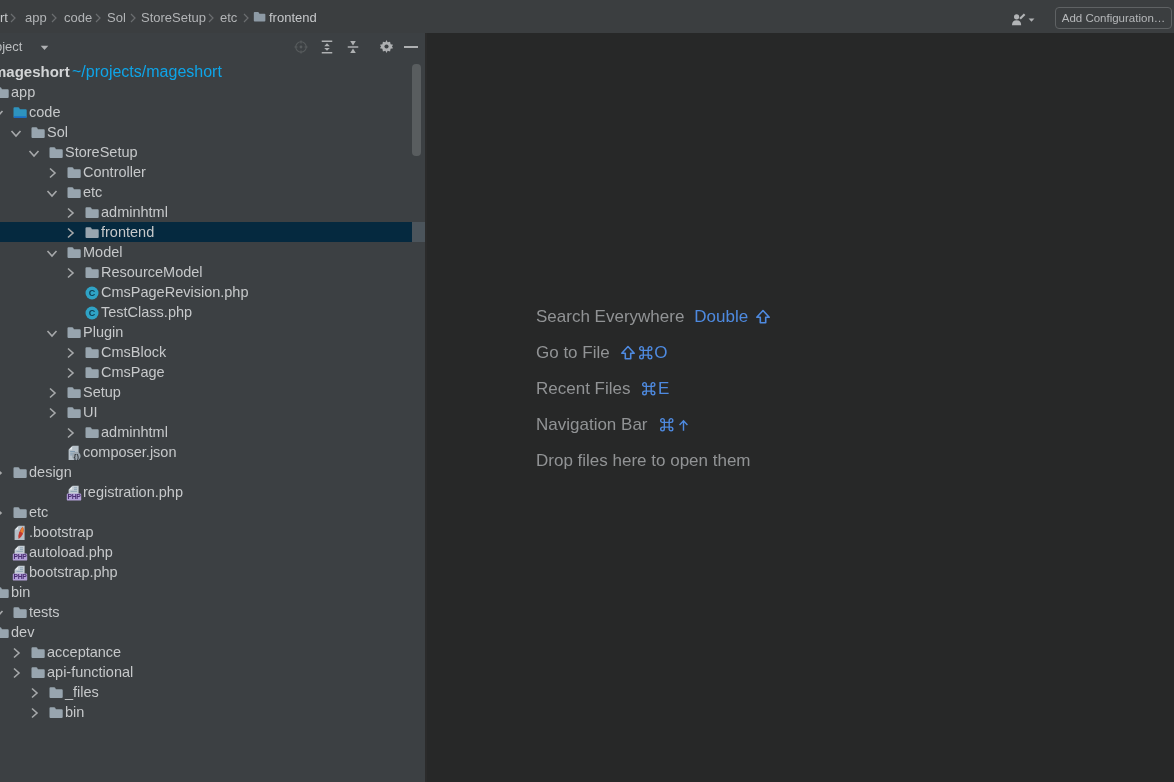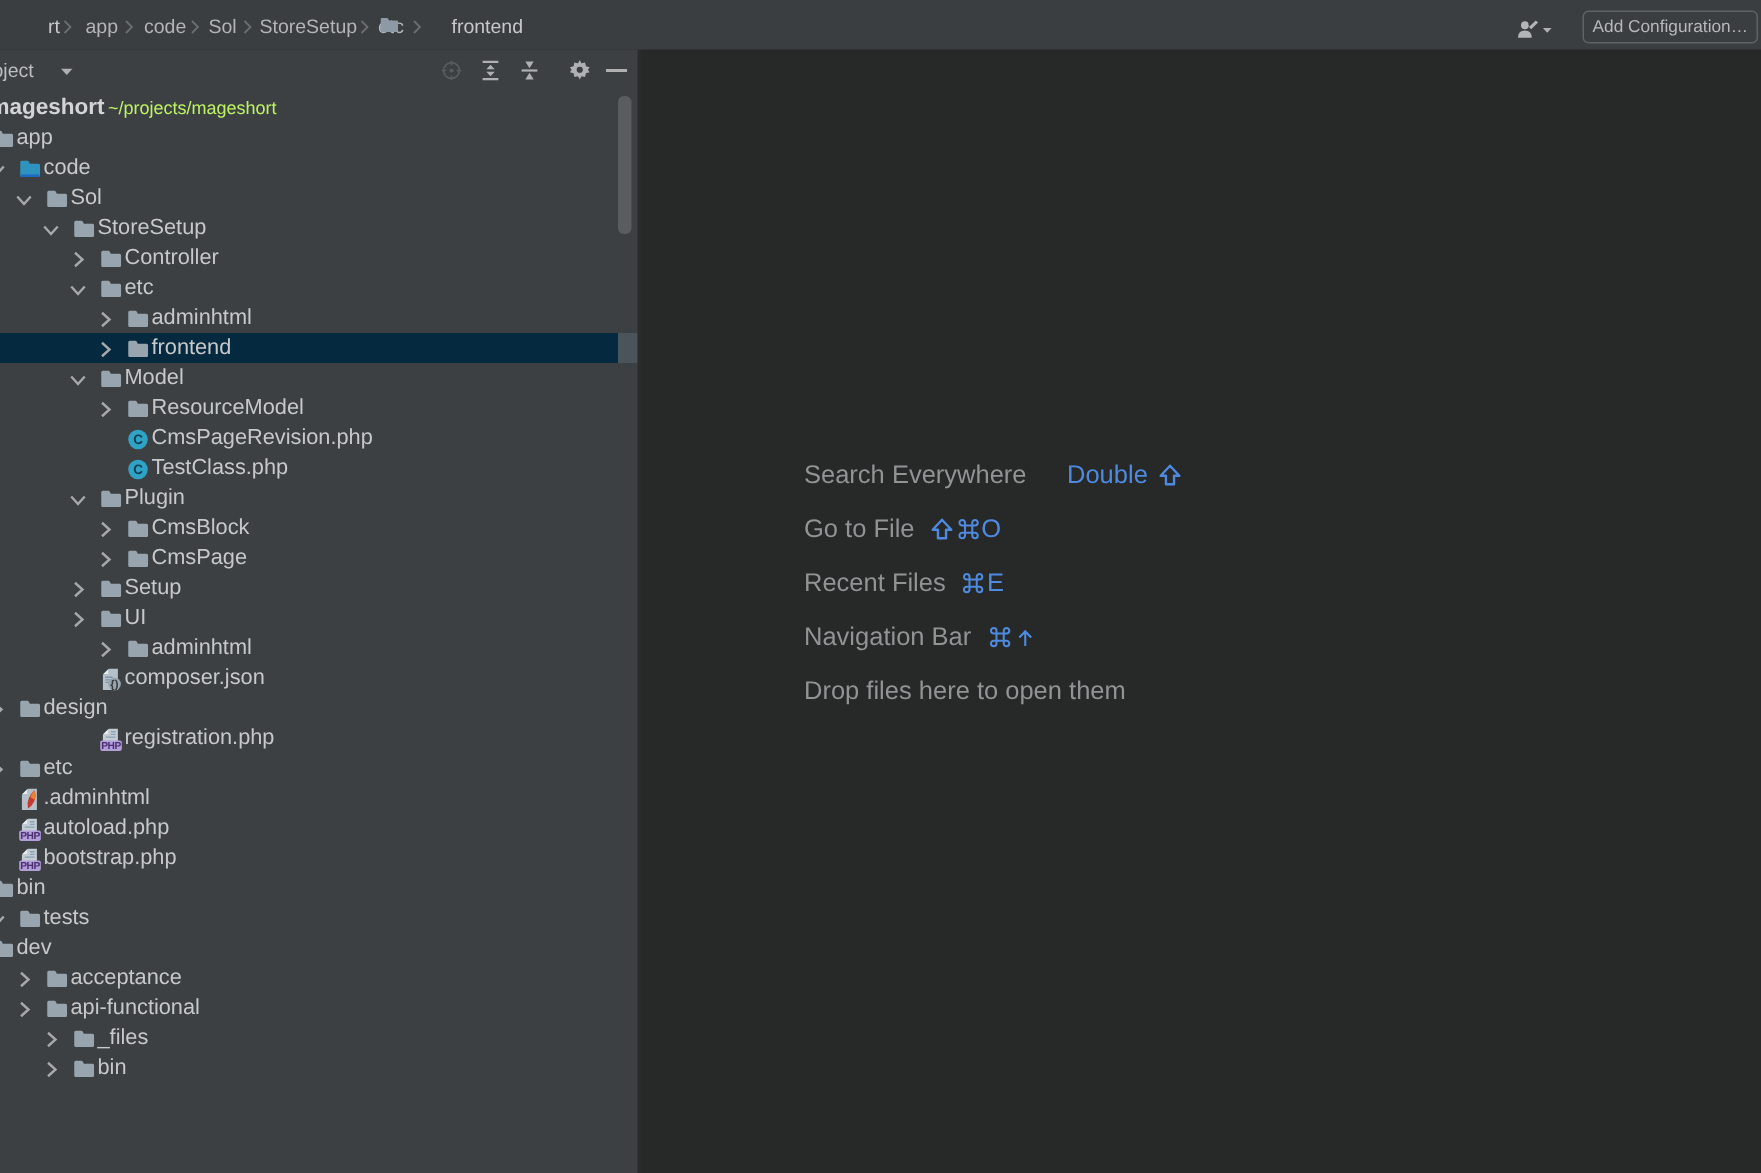--- a/index.html
+++ b/index.html
@@ -1,21 +1,21 @@
 <!DOCTYPE html>
 <html><head>
 <meta charset="utf-8">
 <style>
   * { margin:0; padding:0; box-sizing:border-box; }
   html,body { width:1174px; height:782px; overflow:hidden; background:#272828;
     font-family:"Liberation Sans", sans-serif; }
   #topbar { position:absolute; left:0; top:0; width:1174px; height:33px;
     background:#3b3e40; z-index:5; }
   .bc { position:absolute; top:0; height:33px; line-height:35px; font-size:13px;
-    color:#b2b4b6; white-space:nowrap;margin-left:32px; }
+    color:#b2b4b6; white-space:nowrap; }
   #panelbg { position:absolute; left:0; top:33px; width:427px; height:749px;
     background:#3c4043; border-right:2px solid #2b2b2b; }
   #panelhead { position:absolute; left:0; top:33px; width:425px; height:29px; }
   #tree { position:absolute; left:0; top:62px; width:425px; height:720px;
     overflow:hidden; }
   .row { position:relative; height:20px; width:425px; }
   .row .chev { position:absolute; top:3px; width:16px; height:16px; }
   .row .fico { position:absolute; top:3px; width:16px; height:16px; }
   .row .lbl { position:absolute; top:0; height:20px; line-height:20px;
     font-size:14.5px; color:#c6c8ca; white-space:nowrap; }
@@ -101,21 +101,21 @@
     <circle cx="8" cy="8" r="2.2" fill="#3c4043"></circle>
   </svg>
   <svg style="position:absolute;left:404px;top:13px" width="14" height="2" viewBox="0 0 14 2">
       <rect width="14" height="2" fill="#aeb0b2"></rect>
     </svg>
 </div>
 
 <div id="tree">
 <div class="row">
       <span class="lbl" style="left:-7px;font-size:15px"><b style="color:#d2d4d6">mageshort</b></span>
-      <span class="lbl" style="left:72px;font-size:12px;color:#bef264">~/projects/mageshort</span>
+      <span class="lbl" style="left:72px;font-size:16px;color:#0ea5e9">~/projects/mageshort</span>
     </div>
 <div class="row">
       <svg class="fico" style="left:-6px" viewBox="0 0 16 16">
         <path d="M1.5 3.2 Q1.5 2.2 2.5 2.2 L6.2 2.2 Q6.9 2.2 7.2 2.8 L7.9 4.2 L13.7 4.2 Q14.7 4.2 14.7 5.2 L14.7 12 Q14.7 13 13.7 13 L2.5 13 Q1.5 13 1.5 12 Z" fill="#98a5af"></path>
       </svg>
       <span class="lbl" style="left:11px">app</span>
     </div>
 <div class="row">
       <svg class="chev" style="left:-10px" viewBox="0 0 16 16">
         <path d="M3.5 6 L8 11 L12.5 6" fill="none" stroke="#a6a8aa" stroke-width="1.6"></path>
@@ -304,21 +304,21 @@
       </svg>
       <span class="lbl" style="left:29px">etc</span>
     </div>
 <div class="row">
       <svg class="fico" style="left:12px" viewBox="0 0 16 16">
 <path d="M6.6 0.8 L12.6 0.8 L12.6 15 L2.6 15 L2.6 4.8 Z" fill="#b6c0c8"></path>
 <path d="M6.1 1.2 L6.1 4.4 L2.9 4.4 Z" fill="#e8ecef"></path>
 <path d="M10.8 1.8 Q12.6 5.2 10.6 9.6 Q9.2 12.6 6.6 14 Q5.8 10.4 7.2 7.2 Q8.7 3.8 10.8 1.8 Z" fill="#c43a30"></path>
 <path d="M10.8 1.8 Q12.2 4.6 10.9 8.2 L8.2 6.4 Q9.3 3.6 10.8 1.8 Z" fill="#e8822e"></path>
 </svg>
-      <span class="lbl" style="left:29px">.adminhtml</span>
+      <span class="lbl" style="left:29px">.bootstrap</span>
     </div>
 <div class="row">
       <svg class="fico" style="left:12px" viewBox="0 0 16 16">
 <path d="M6.6 0.8 L12.6 0.8 L12.6 9 L2.6 9 L2.6 4.8 Z" fill="#c3ccd3"></path>
 <path d="M6.1 1.2 L6.1 4.4 L2.9 4.4 Z" fill="#e8ecef"></path>
 <path d="M8 2.8 H11 M8 4.6 H11 M4.5 6.4 H11" stroke="#8ba3b5" stroke-width="0.9"></path>
 <rect x="0.8" y="8.6" width="14.4" height="7" rx="1.2" fill="#b29fd8"></rect>
 <text x="8" y="14.2" font-size="6.8" font-weight="bold" fill="#4b2f73" text-anchor="middle" font-family="Liberation Sans" letter-spacing="-0.3">PHP</text>
 </svg>
       <span class="lbl" style="left:29px">autoload.php</span>
@@ -387,21 +387,21 @@
       </svg>
       <svg class="fico" style="left:48px" viewBox="0 0 16 16">
         <path d="M1.5 3.2 Q1.5 2.2 2.5 2.2 L6.2 2.2 Q6.9 2.2 7.2 2.8 L7.9 4.2 L13.7 4.2 Q14.7 4.2 14.7 5.2 L14.7 12 Q14.7 13 13.7 13 L2.5 13 Q1.5 13 1.5 12 Z" fill="#98a5af"></path>
       </svg>
       <span class="lbl" style="left:65px">bin</span>
     </div>
 </div>
 <div id="scrollthumb"></div>
 
 <div id="editor"></div>
-<div class="sc" style="top:305px">Search Everywhere<span class="key" style="margin-left:27px">Double</span><span style="width:7px"></span><svg class="ksvg" viewBox="0 0 16 16" style="width:16px;height:16px">
+<div class="sc" style="top:305px">Search Everywhere<span class="key" style="margin-left:10px">Double</span><span style="width:7px"></span><svg class="ksvg" viewBox="0 0 16 16" style="width:16px;height:16px">
       <path d="M8 1.5 L14.2 8.2 L10.7 8.2 L10.7 13.8 L5.3 13.8 L5.3 8.2 L1.8 8.2 Z" fill="none" stroke="#4e8ae0" stroke-width="1.6" stroke-linejoin="round"></path>
     </svg></div>
 <div class="sc" style="top:341px">Go to File<span style="width:10px"></span><svg class="ksvg" viewBox="0 0 16 16" style="width:16px;height:16px">
       <path d="M8 1.5 L14.2 8.2 L10.7 8.2 L10.7 13.8 L5.3 13.8 L5.3 8.2 L1.8 8.2 Z" fill="none" stroke="#4e8ae0" stroke-width="1.6" stroke-linejoin="round"></path>
     </svg><span style="width:2px"></span><svg class="ksvg" viewBox="0 0 16 16" style="width:15.5px;height:15.5px">
       <path d="M5.5 5.5 L10.5 5.5 L10.5 10.5 L5.5 10.5 Z M5.5 5.5 L3.6 5.5 A1.9 1.9 0 1 1 5.5 3.6 Z M10.5 5.5 L12.4 5.5 A1.9 1.9 0 1 0 10.5 3.6 Z M10.5 10.5 L12.4 10.5 A1.9 1.9 0 1 1 10.5 12.4 Z M5.5 10.5 L3.6 10.5 A1.9 1.9 0 1 0 5.5 12.4 Z" fill="none" stroke="#4e8ae0" stroke-width="1.4"></path>
     </svg><span class="key" style="margin-left:1px">O</span></div>
 <div class="sc" style="top:377px">Recent Files<span style="width:11px"></span><svg class="ksvg" viewBox="0 0 16 16" style="width:15.5px;height:15.5px">
       <path d="M5.5 5.5 L10.5 5.5 L10.5 10.5 L5.5 10.5 Z M5.5 5.5 L3.6 5.5 A1.9 1.9 0 1 1 5.5 3.6 Z M10.5 5.5 L12.4 5.5 A1.9 1.9 0 1 0 10.5 3.6 Z M10.5 10.5 L12.4 10.5 A1.9 1.9 0 1 1 10.5 12.4 Z M5.5 10.5 L3.6 10.5 A1.9 1.9 0 1 0 5.5 12.4 Z" fill="none" stroke="#4e8ae0" stroke-width="1.4"></path>
     </svg><span class="key" style="margin-left:1px">E</span></div>

